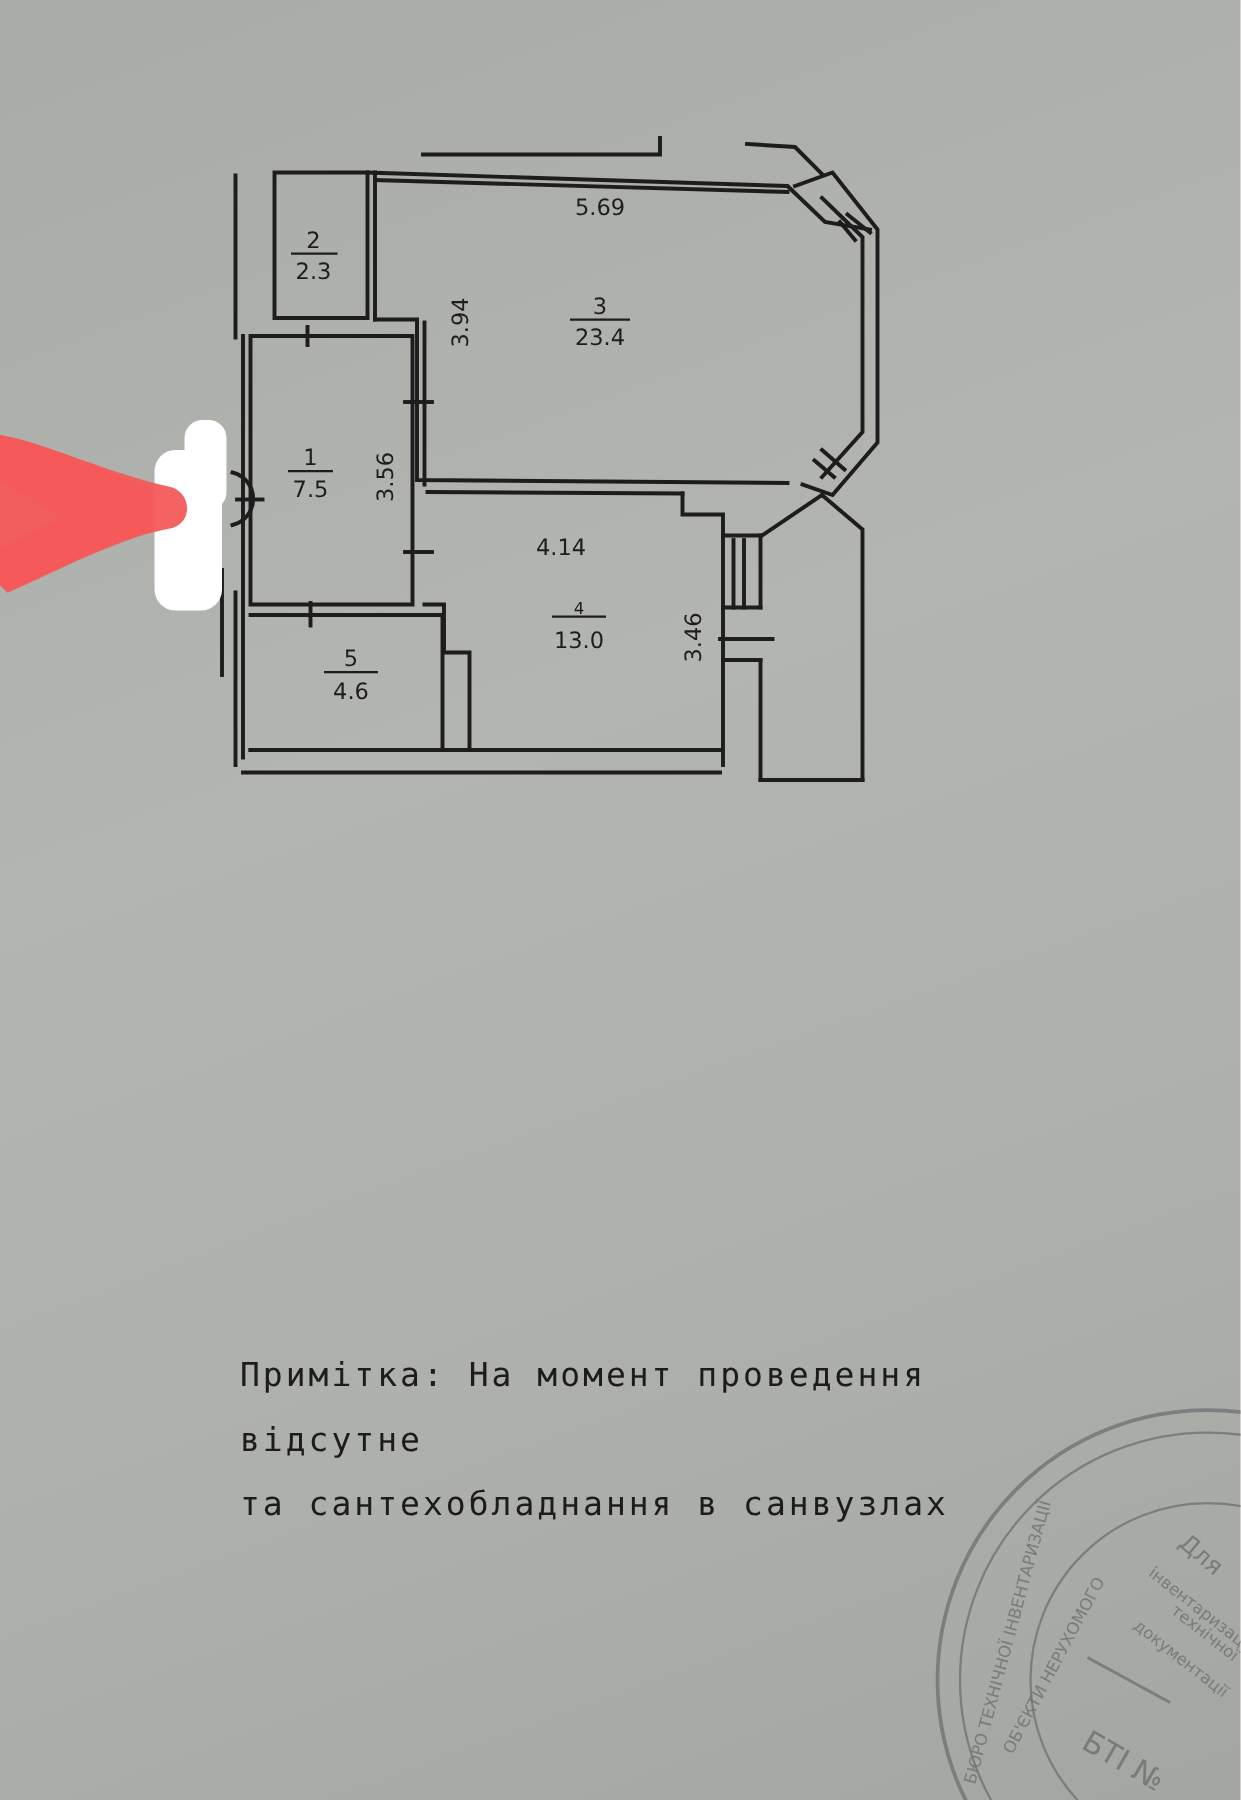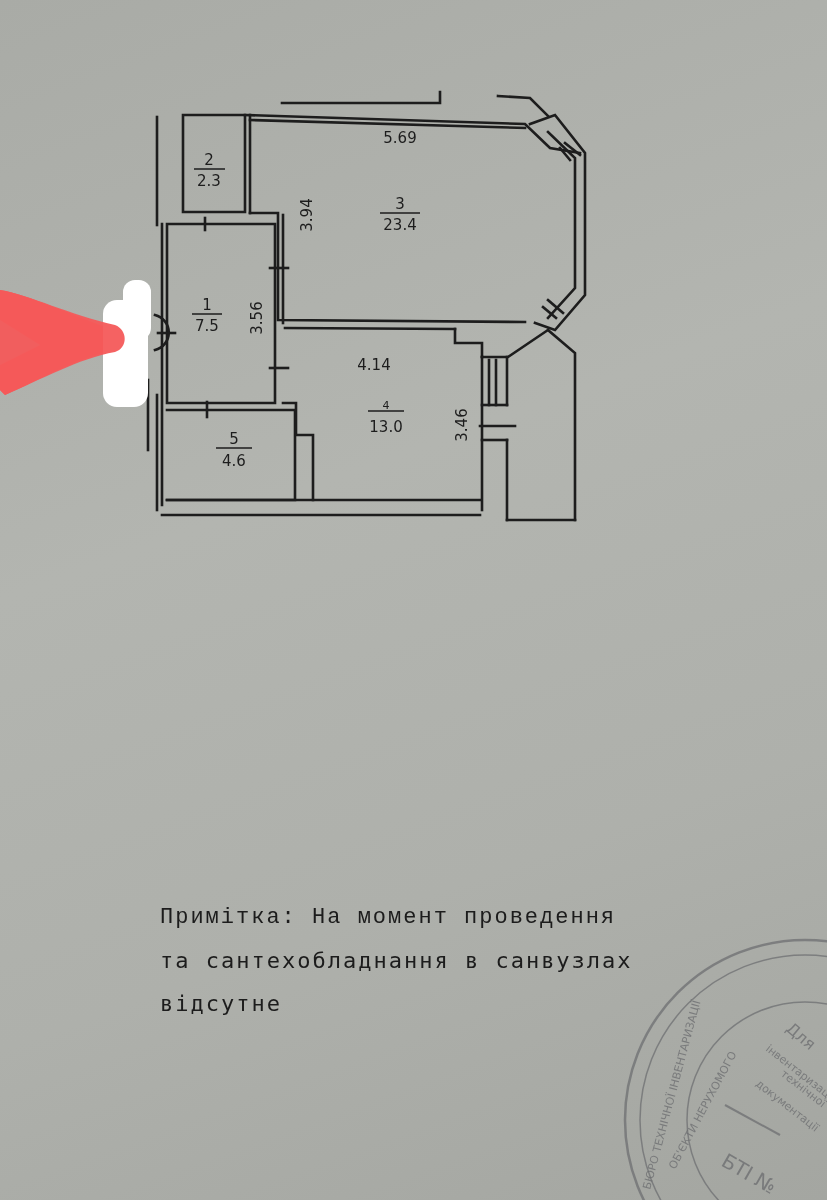--- a/index.html
+++ b/index.html
@@ -10,21 +10,21 @@
     font-family: "DejaVu Sans", sans-serif;
   }
   .plan { position:absolute; left:0; top:0; width:827px; height:560px; }
   .note {
     position:absolute; left:160px; top:896px; width:640px;
     font-family: "DejaVu Sans Mono", monospace;
     font-size:22px; color:#1c1c1c; letter-spacing:2px;
     line-height:43px;
   }
   .note .line { display:block; white-space:nowrap; }
-  .note .l1 { padding-left:0;font-family:Liberation Mono, monospace; }
+  .note .l1 { padding-left:0; }
   .stamp { position:absolute; left:615px; top:935px; width:260px; height:265px; }
   .marker { position:absolute; left:0; top:260px; width:160px; height:150px; }
 </style>
 </head>
 <body>
 
 <svg class="plan" viewBox="0 0 827 560" xmlns="http://www.w3.org/2000/svg">
   <g stroke="#1d1d1d" stroke-width="2.6" fill="none" stroke-linecap="square">
 
     <polyline points="282,103 440,103 440,92"></polyline>
@@ -112,22 +112,22 @@
 <svg class="marker" viewBox="0 0 160 150" xmlns="http://www.w3.org/2000/svg">
   <path d="M0,30 C30,35 70,55 120,72 L120,90 C80,95 40,120 5,135 L0,130 Z" fill="#f45a5a"></path>
   <path d="M0,60 L0,105 L40,85 Z" fill="#aeb0ab"></path>
   <rect x="103" y="40" width="45" height="107" rx="14" fill="#ffffff"></rect>
   <rect x="123" y="20" width="28" height="60" rx="12" fill="#ffffff"></rect>
   <path d="M0,30 C30,35 70,55 115,65 C128,70 128,88 115,92 C80,98 40,120 5,135 L0,130 Z" fill="#f45a5a" opacity="0.95"></path>
 </svg>
 
 <div class="note">
   <span class="line l1">Примітка: На момент проведення</span>
+  <span class="line">відсутне</span>
   <span class="line">та сантехобладнання  в санвузлах</span>
-  <span class="line">відсутне</span>
 </div>
 
 <svg class="stamp" viewBox="0 0 260 265" xmlns="http://www.w3.org/2000/svg">
   <g fill="none" stroke="#6e6f72" stroke-opacity="0.75">
     <circle cx="190" cy="185" r="180" stroke-width="2.5"></circle>
     <circle cx="190" cy="185" r="165" stroke-width="1.5"></circle>
     <circle cx="190" cy="185" r="118" stroke-width="1.5"></circle>
     <line x1="110" y1="170" x2="165" y2="200" stroke-width="2"></line>
   </g>
   <g fill="#6e6f72" fill-opacity="0.8" font-family="DejaVu Sans, sans-serif" font-size="11">

